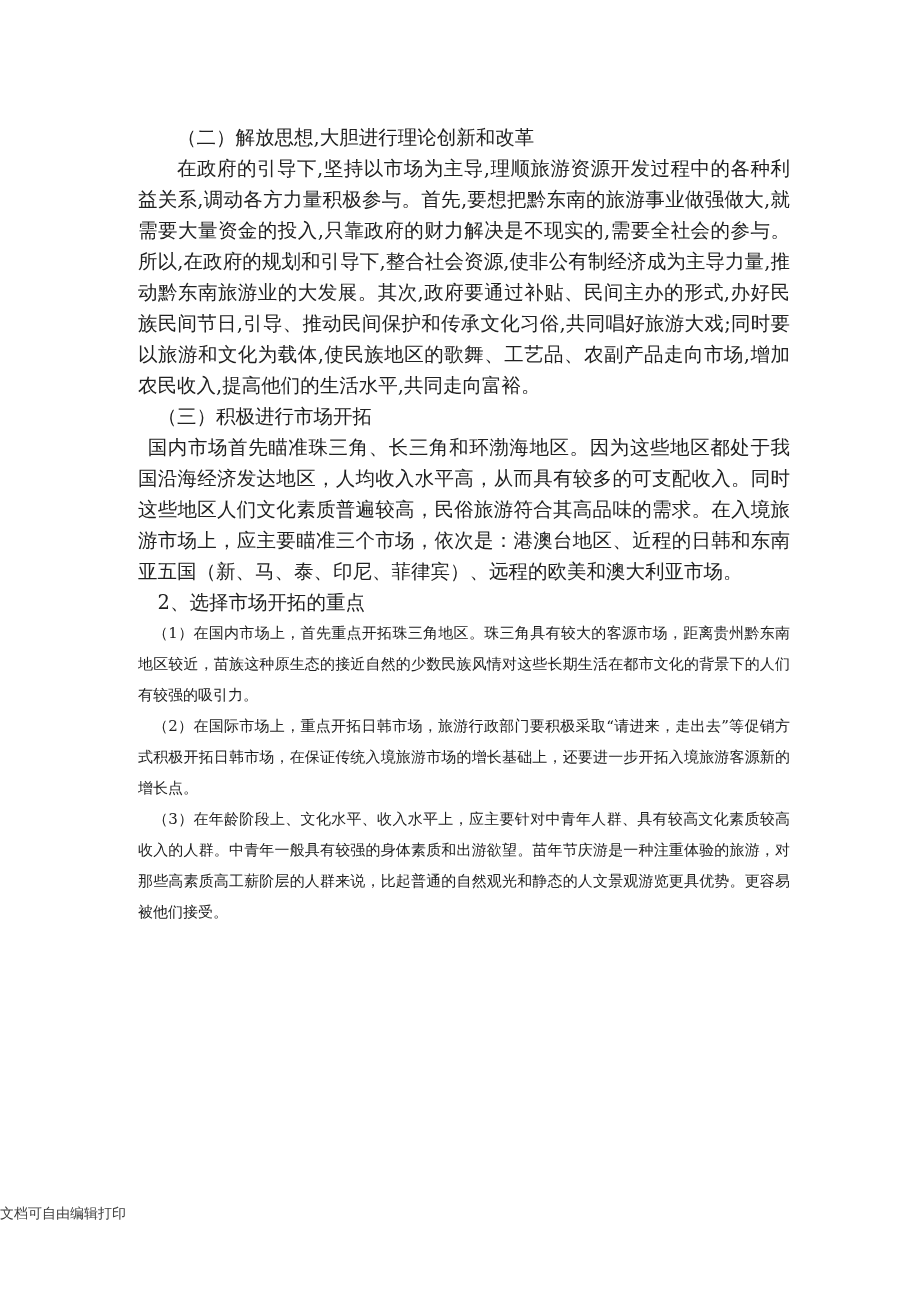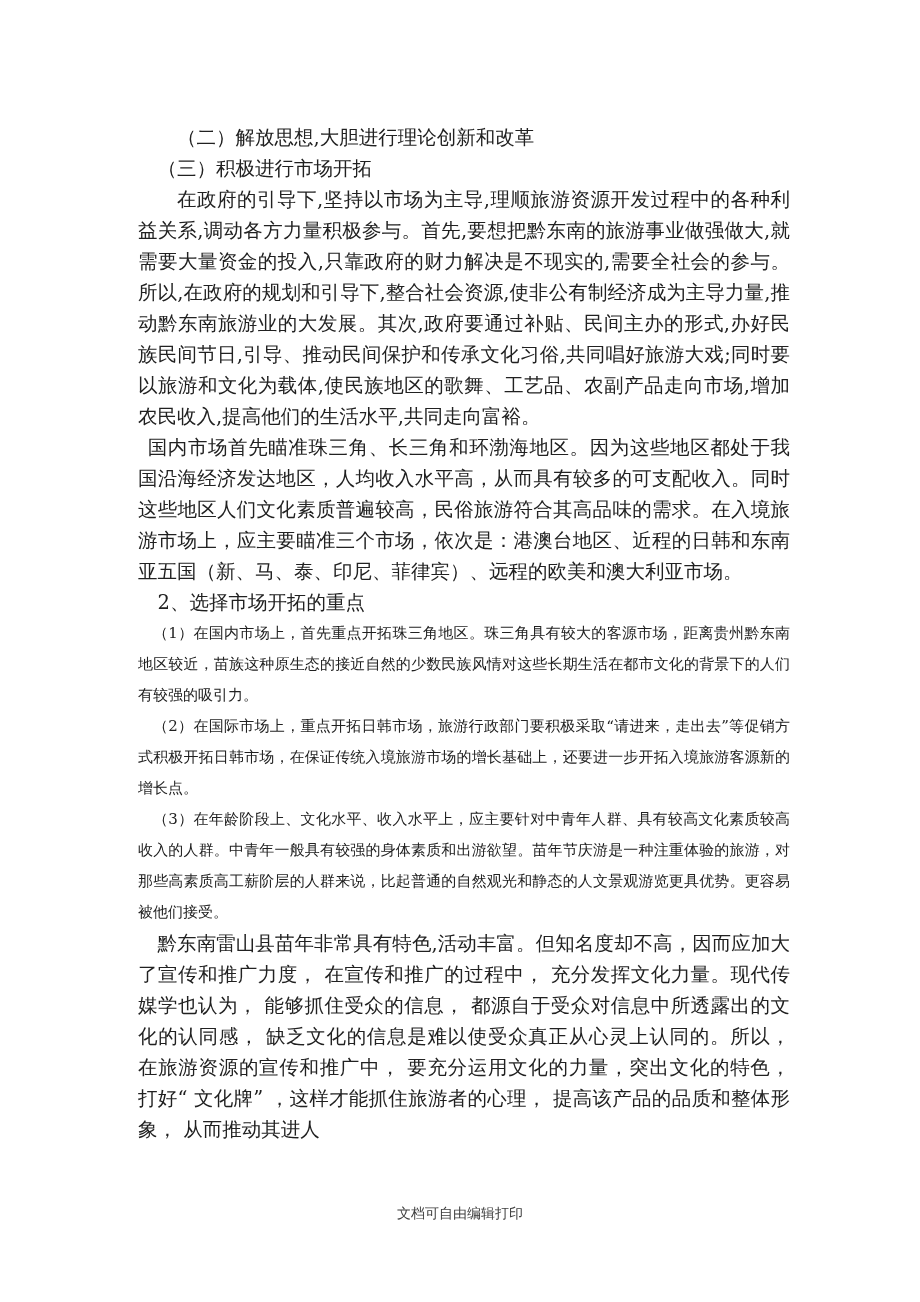--- a/index.html
+++ b/index.html
@@ -40,37 +40,35 @@
   .para.small {
     font-size: 15px;
     line-height: 31px;
     text-indent: 1em;
   }
   .doc-footer {
     position: absolute;
     left: 0;
     top: 1203px;
     width: 920px;
-    text-align: center;
     font-family: "DejaVu Sans", "Liberation Sans", sans-serif;
     font-size: 14px;
     line-height: 20px;
     color: #3d3d3d;
   }
 </style>
 </head>
 <body>
 
 <div class="doc-page">
   <div class="doc-content">
     <p class="para indent-2">（二）解放思想,大胆进行理论创新和改革</p>
+    <p class="para indent-2">在政府的引导下,坚持以市场为主导,理顺旅游资源开发过程中的各种利益关系,调动各方力量积极参与。首先,要想把黔东南的旅游事业做强做大,就需要大量资金的投入,只靠政府的财力解决是不现实的,需要全社会的参与。所以,在政府的规划和引导下,整合社会资源,使非公有制经济成为主导力量,推动黔东南旅游业的大发展。其次,政府要通过补贴、民间主办的形式,办好民族民间节日,引导、推动民间保护和传承文化习俗,共同唱好旅游大戏;同时要以旅游和文化为载体,使民族地区的歌舞、工艺品、农副产品走向市场,增加农民收入,提高他们的生活水平,共同走向富裕。</p>
     <p class="para">（三）积极进行市场开拓</p>
-    <p class="para indent-2">在政府的引导下,坚持以市场为主导,理顺旅游资源开发过程中的各种利益关系,调动各方力量积极参与。首先,要想把黔东南的旅游事业做强做大,就需要大量资金的投入,只靠政府的财力解决是不现实的,需要全社会的参与。所以,在政府的规划和引导下,整合社会资源,使非公有制经济成为主导力量,推动黔东南旅游业的大发展。其次,政府要通过补贴、民间主办的形式,办好民族民间节日,引导、推动民间保护和传承文化习俗,共同唱好旅游大戏;同时要以旅游和文化为载体,使民族地区的歌舞、工艺品、农副产品走向市场,增加农民收入,提高他们的生活水平,共同走向富裕。</p>
     <p class="para indent-half">国内市场首先瞄准珠三角、长三角和环渤海地区。因为这些地区都处于我国沿海经济发达地区，人均收入水平高，从而具有较多的可支配收入。同时这些地区人们文化素质普遍较高，民俗旅游符合其高品味的需求。在入境旅游市场上，应主要瞄准三个市场，依次是：港澳台地区、近程的日韩和东南亚五国（新、马、泰、印尼、菲律宾）、远程的欧美和澳大利亚市场。</p>
     <p class="para">2、选择市场开拓的重点</p>
     <p class="para small">（1）在国内市场上，首先重点开拓珠三角地区。珠三角具有较大的客源市场，距离贵州黔东南地区较近，苗族这种原生态的接近自然的少数民族风情对这些长期生活在都市文化的背景下的人们有较强的吸引力。</p>
     <p class="para small">（2）在国际市场上，重点开拓日韩市场，旅游行政部门要积极采取“请进来，走出去”等促销方式积极开拓日韩市场，在保证传统入境旅游市场的增长基础上，还要进一步开拓入境旅游客源新的增长点。</p>
     <p class="para small">（3）在年龄阶段上、文化水平、收入水平上，应主要针对中青年人群、具有较高文化素质较高收入的人群。中青年一般具有较强的身体素质和出游欲望。苗年节庆游是一种注重体验的旅游，对那些高素质高工薪阶层的人群来说，比起普通的自然观光和静态的人文景观游览更具优势。更容易被他们接受。</p>
-    <p class="para">黔东南雷山县苗年非常具有特色,活动丰富。但知名度却不高，因而应加大了宣传和推广力度， 在宣传和推广的过程中， 充分发挥文化力量。现代传媒学也认为， 能够抓住受众的信息， 都源自于受众对信息中所透露出的文化的认同感， 缺乏文化的信息是难以使受众真正从心灵上认同的。所以， 在旅游资源的宣传和推广中， 要充分运用文化的力量，突出文化的特色， 打好“ 文化牌” ，这样才能抓住旅游者的心理， 提高该产品的品质和整体形象， 从而推动其进人</p>
   </div>
 
   <div class="doc-footer">文档可自由编辑打印</div>
 </div>
 
 </body></html>

